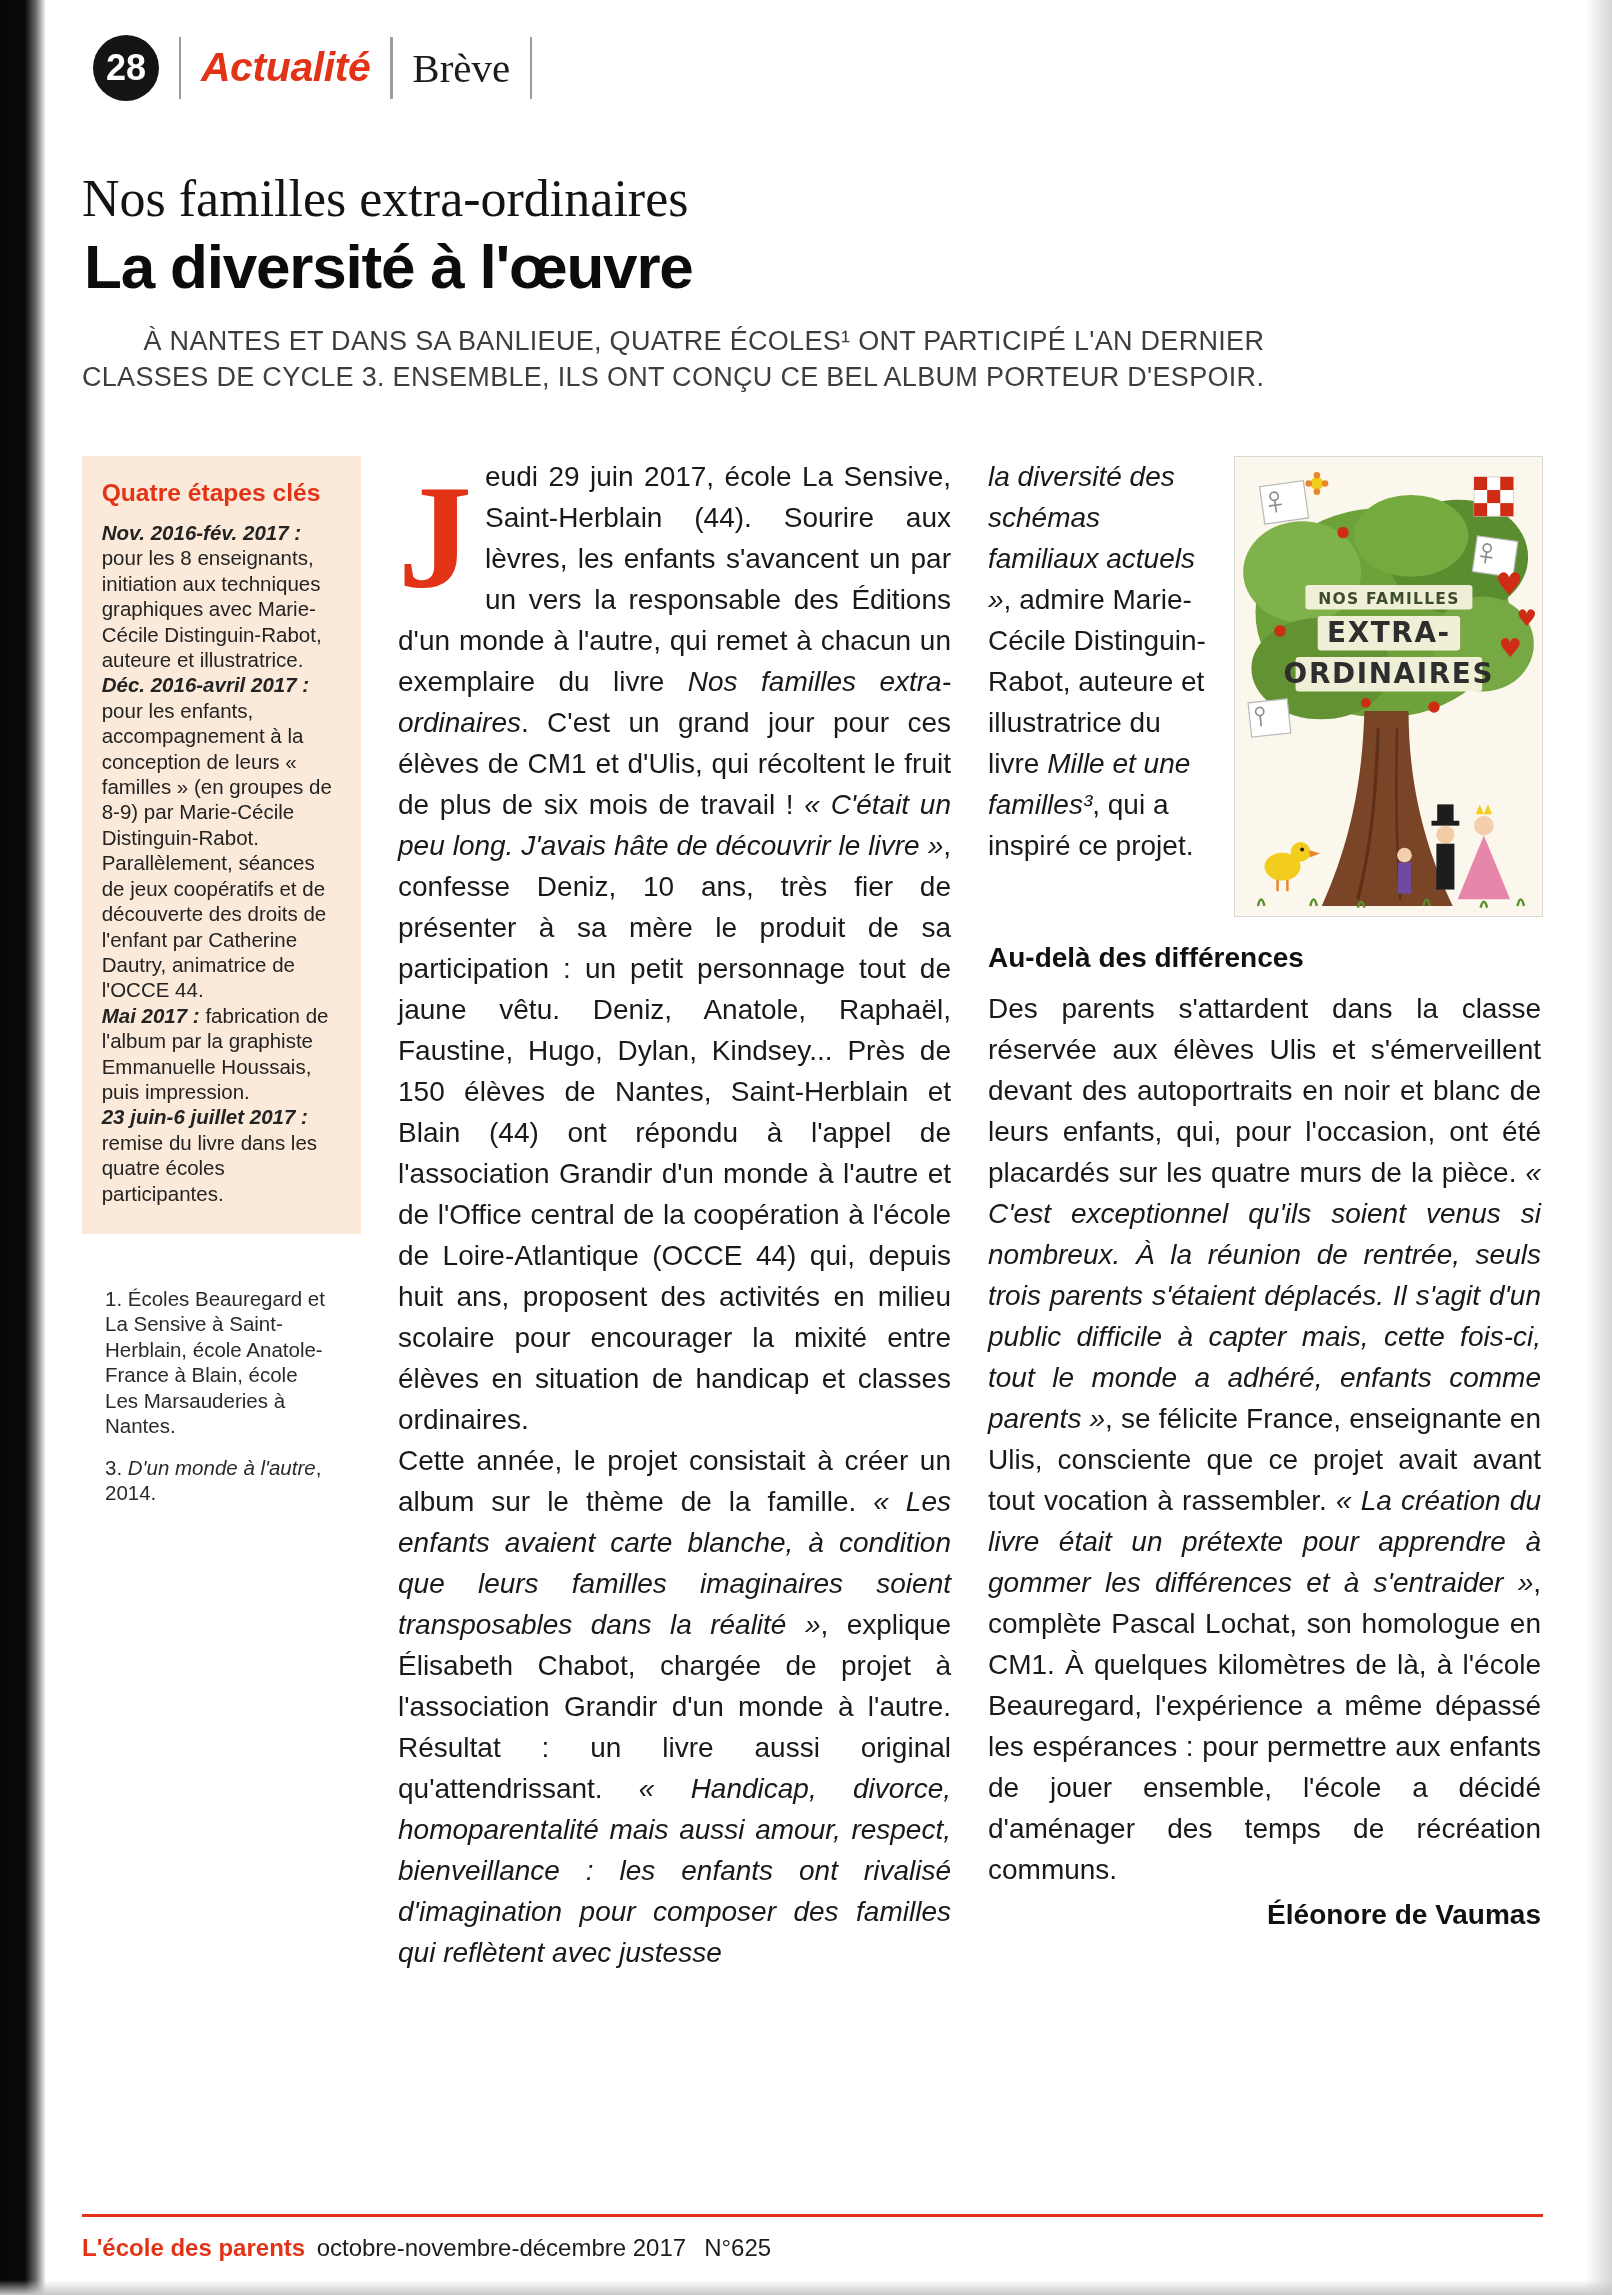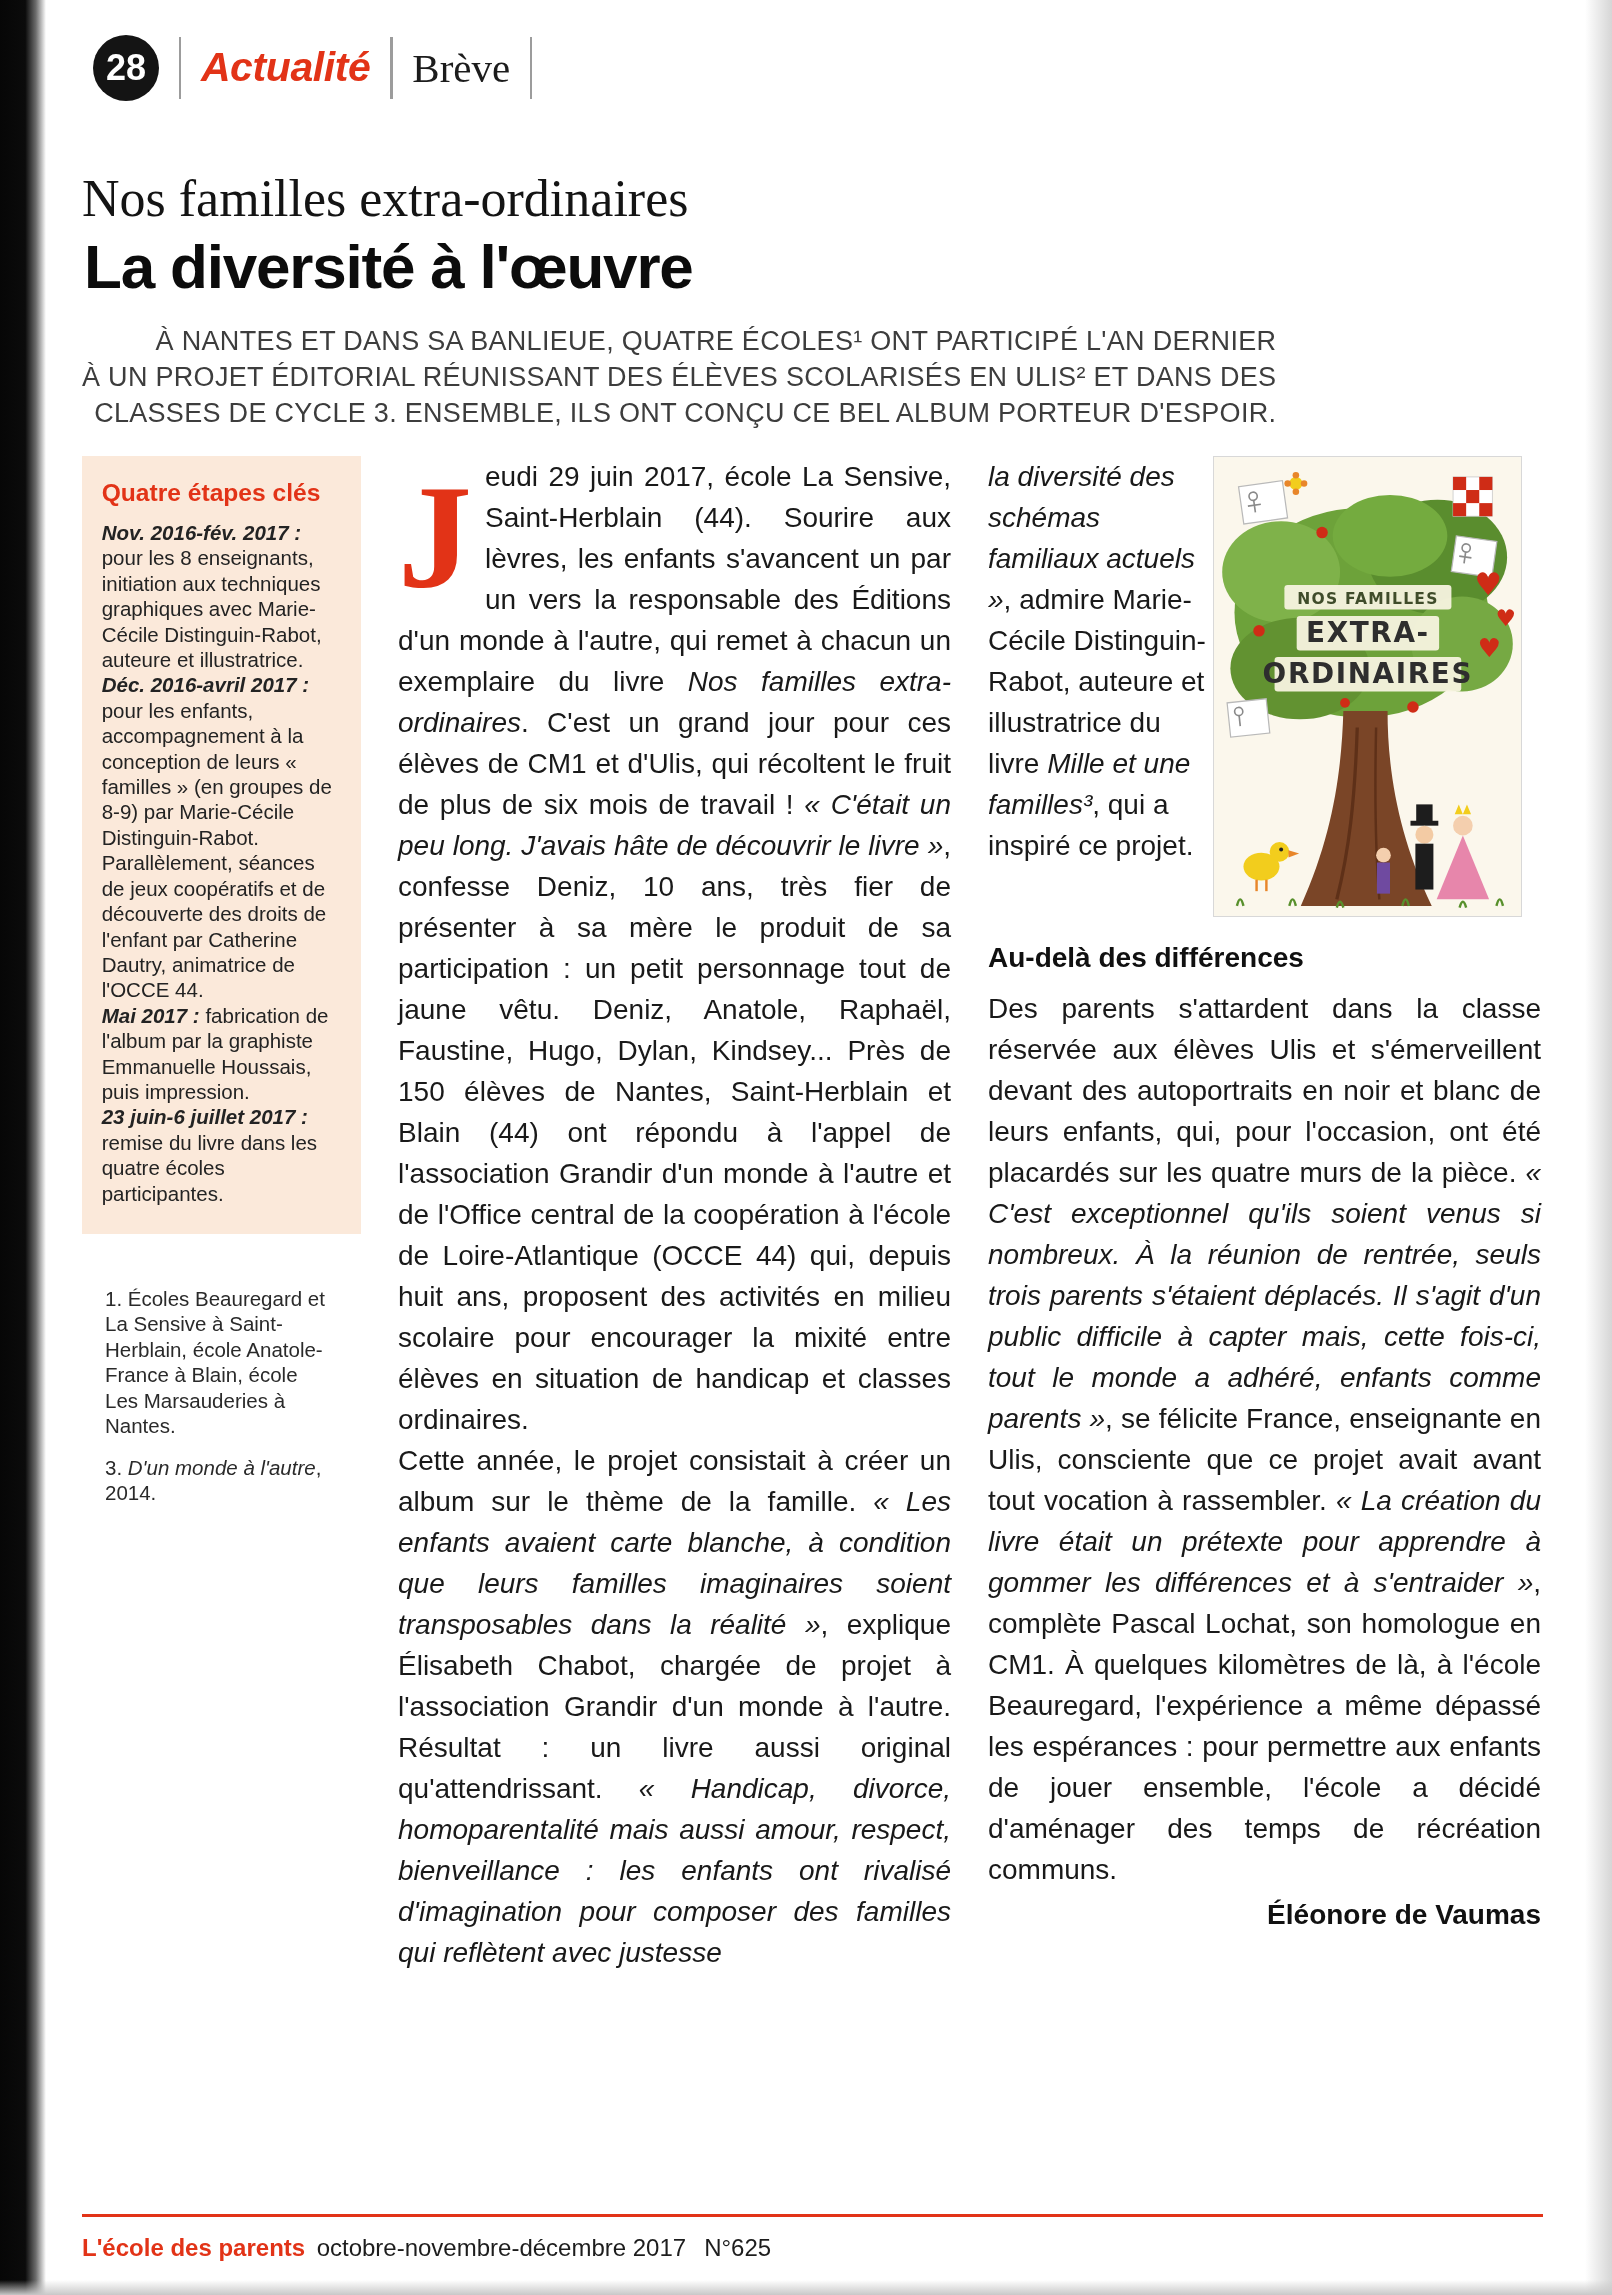--- a/index.html
+++ b/index.html
@@ -50,21 +50,21 @@
   .keybox-heading{margin:0 0 13px;font-size:24.6px;font-weight:700;color:var(--accent);}
   .step{font-size:20.5px;line-height:25.4px;color:#232323;text-align:left;}
   .footnotes{margin:52px 0 0 23px;width:223px;}
   .footnote{margin:0 0 16.4px;font-size:20.5px;line-height:25.4px;color:#2a2a2a;}
 
   
   .dropcap{float:left;font-family:"Liberation Serif",serif;font-weight:700;font-size:148px;
     line-height:156px;color:var(--accent);margin:3.3px 13px 0 0;}
 
   
-  .col3-top{display:flex;}
+  .col3-top{display:flex;gap:21px;}
   .runover{flex:0 0 225px;width:225px;text-align:left;}
   .bookcover{flex:0 0 307px;margin:0;}
   .bookcover svg{display:block;width:307px;height:459px;border:0.8px solid #d8d8d8;background:#fbf7ec;}
   .crosshead{margin:24.6px 0 14.8px;font-size:28px;font-weight:700;color:#101010;}
   .author{font-size:28px;line-height:41px;font-weight:700;text-align:right;color:#111;margin-top:3.3px;}
 
   
   .ct-small{font-family:"DejaVu Sans",sans-serif;font-weight:700;font-size:19px;fill:#3f4c2a;letter-spacing:1.5px;}
   .ct-big{font-family:"DejaVu Sans",sans-serif;font-weight:700;font-size:34px;fill:#2e2e2e;letter-spacing:2px;}
 
@@ -90,21 +90,20 @@
     <div class="vsep"></div>
     <div class="rubric-label">Brève</div>
     <div class="vsep"></div>
   </header>
 
   <h1 class="kicker">Nos familles extra-ordinaires</h1>
   <h2 class="headline">La diversité à l'œuvre</h2>
 
   <div class="standfirst">
     <div class="standfirst-line">À NANTES ET DANS SA BANLIEUE, QUATRE ÉCOLES¹ ONT PARTICIPÉ L'AN DERNIER</div>
-    <div class="standfirst-line">À UN PROJET ÉDITORIAL RÉUNISSANT DES ÉLÈVES SCOLARISÉS EN ULIS² ET DANS DES</div>
     <div class="standfirst-line">CLASSES DE CYCLE 3. ENSEMBLE, ILS ONT CONÇU CE BEL ALBUM PORTEUR D'ESPOIR.</div>
   </div>
 
   <div class="body-grid">
 
     <div class="col col-1">
       <aside class="keybox">
         <h3 class="keybox-heading">Quatre étapes clés</h3>
         <div class="step"><span class="seg-bi">Nov. 2016-fév. 2017 : </span><span class="seg-n">pour les 8 enseignants, initiation aux techniques graphiques avec Marie-Cécile Distinguin-Rabot, auteure et illustratrice.</span></div>
         <div class="step"><span class="seg-bi">Déc. 2016-avril 2017 : </span><span class="seg-n">pour les enfants, accompagnement à la conception de leurs « familles » (en groupes de 8-9) par Marie-Cécile Distinguin-Rabot. Parallèlement, séances de jeux coopératifs et de découverte des droits de l'enfant par Catherine Dautry, animatrice de l'OCCE 44.</span></div>

